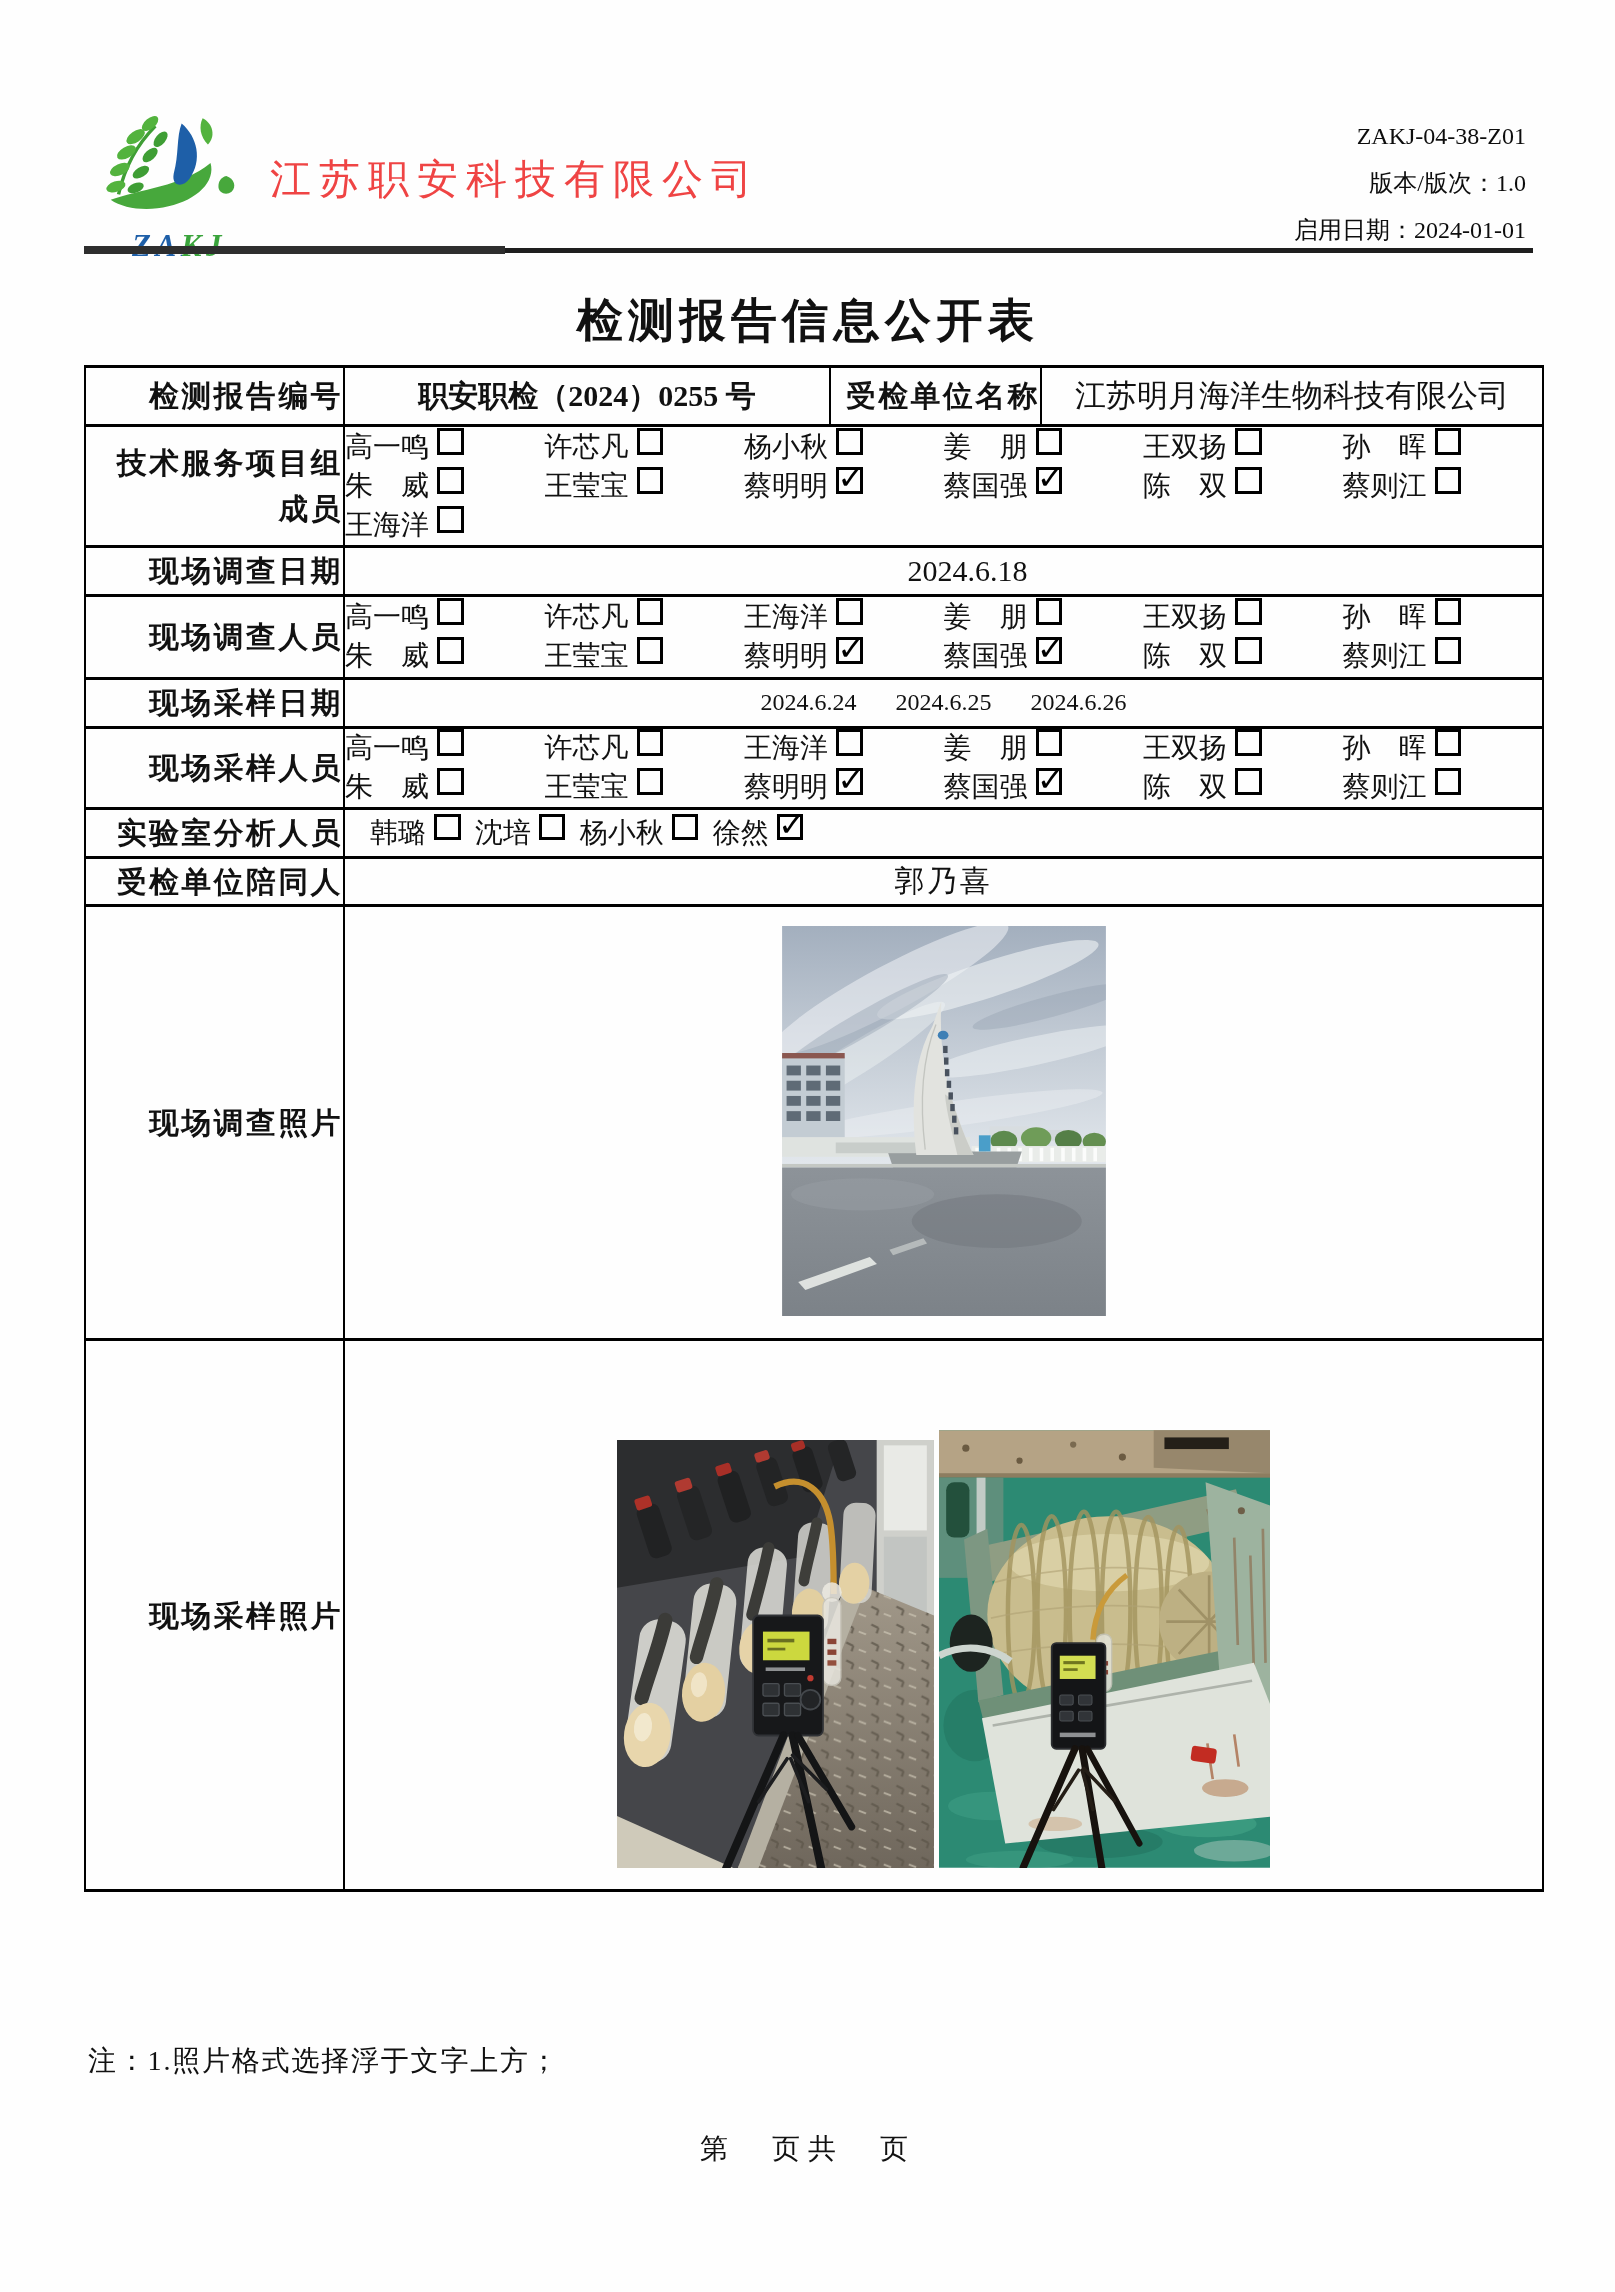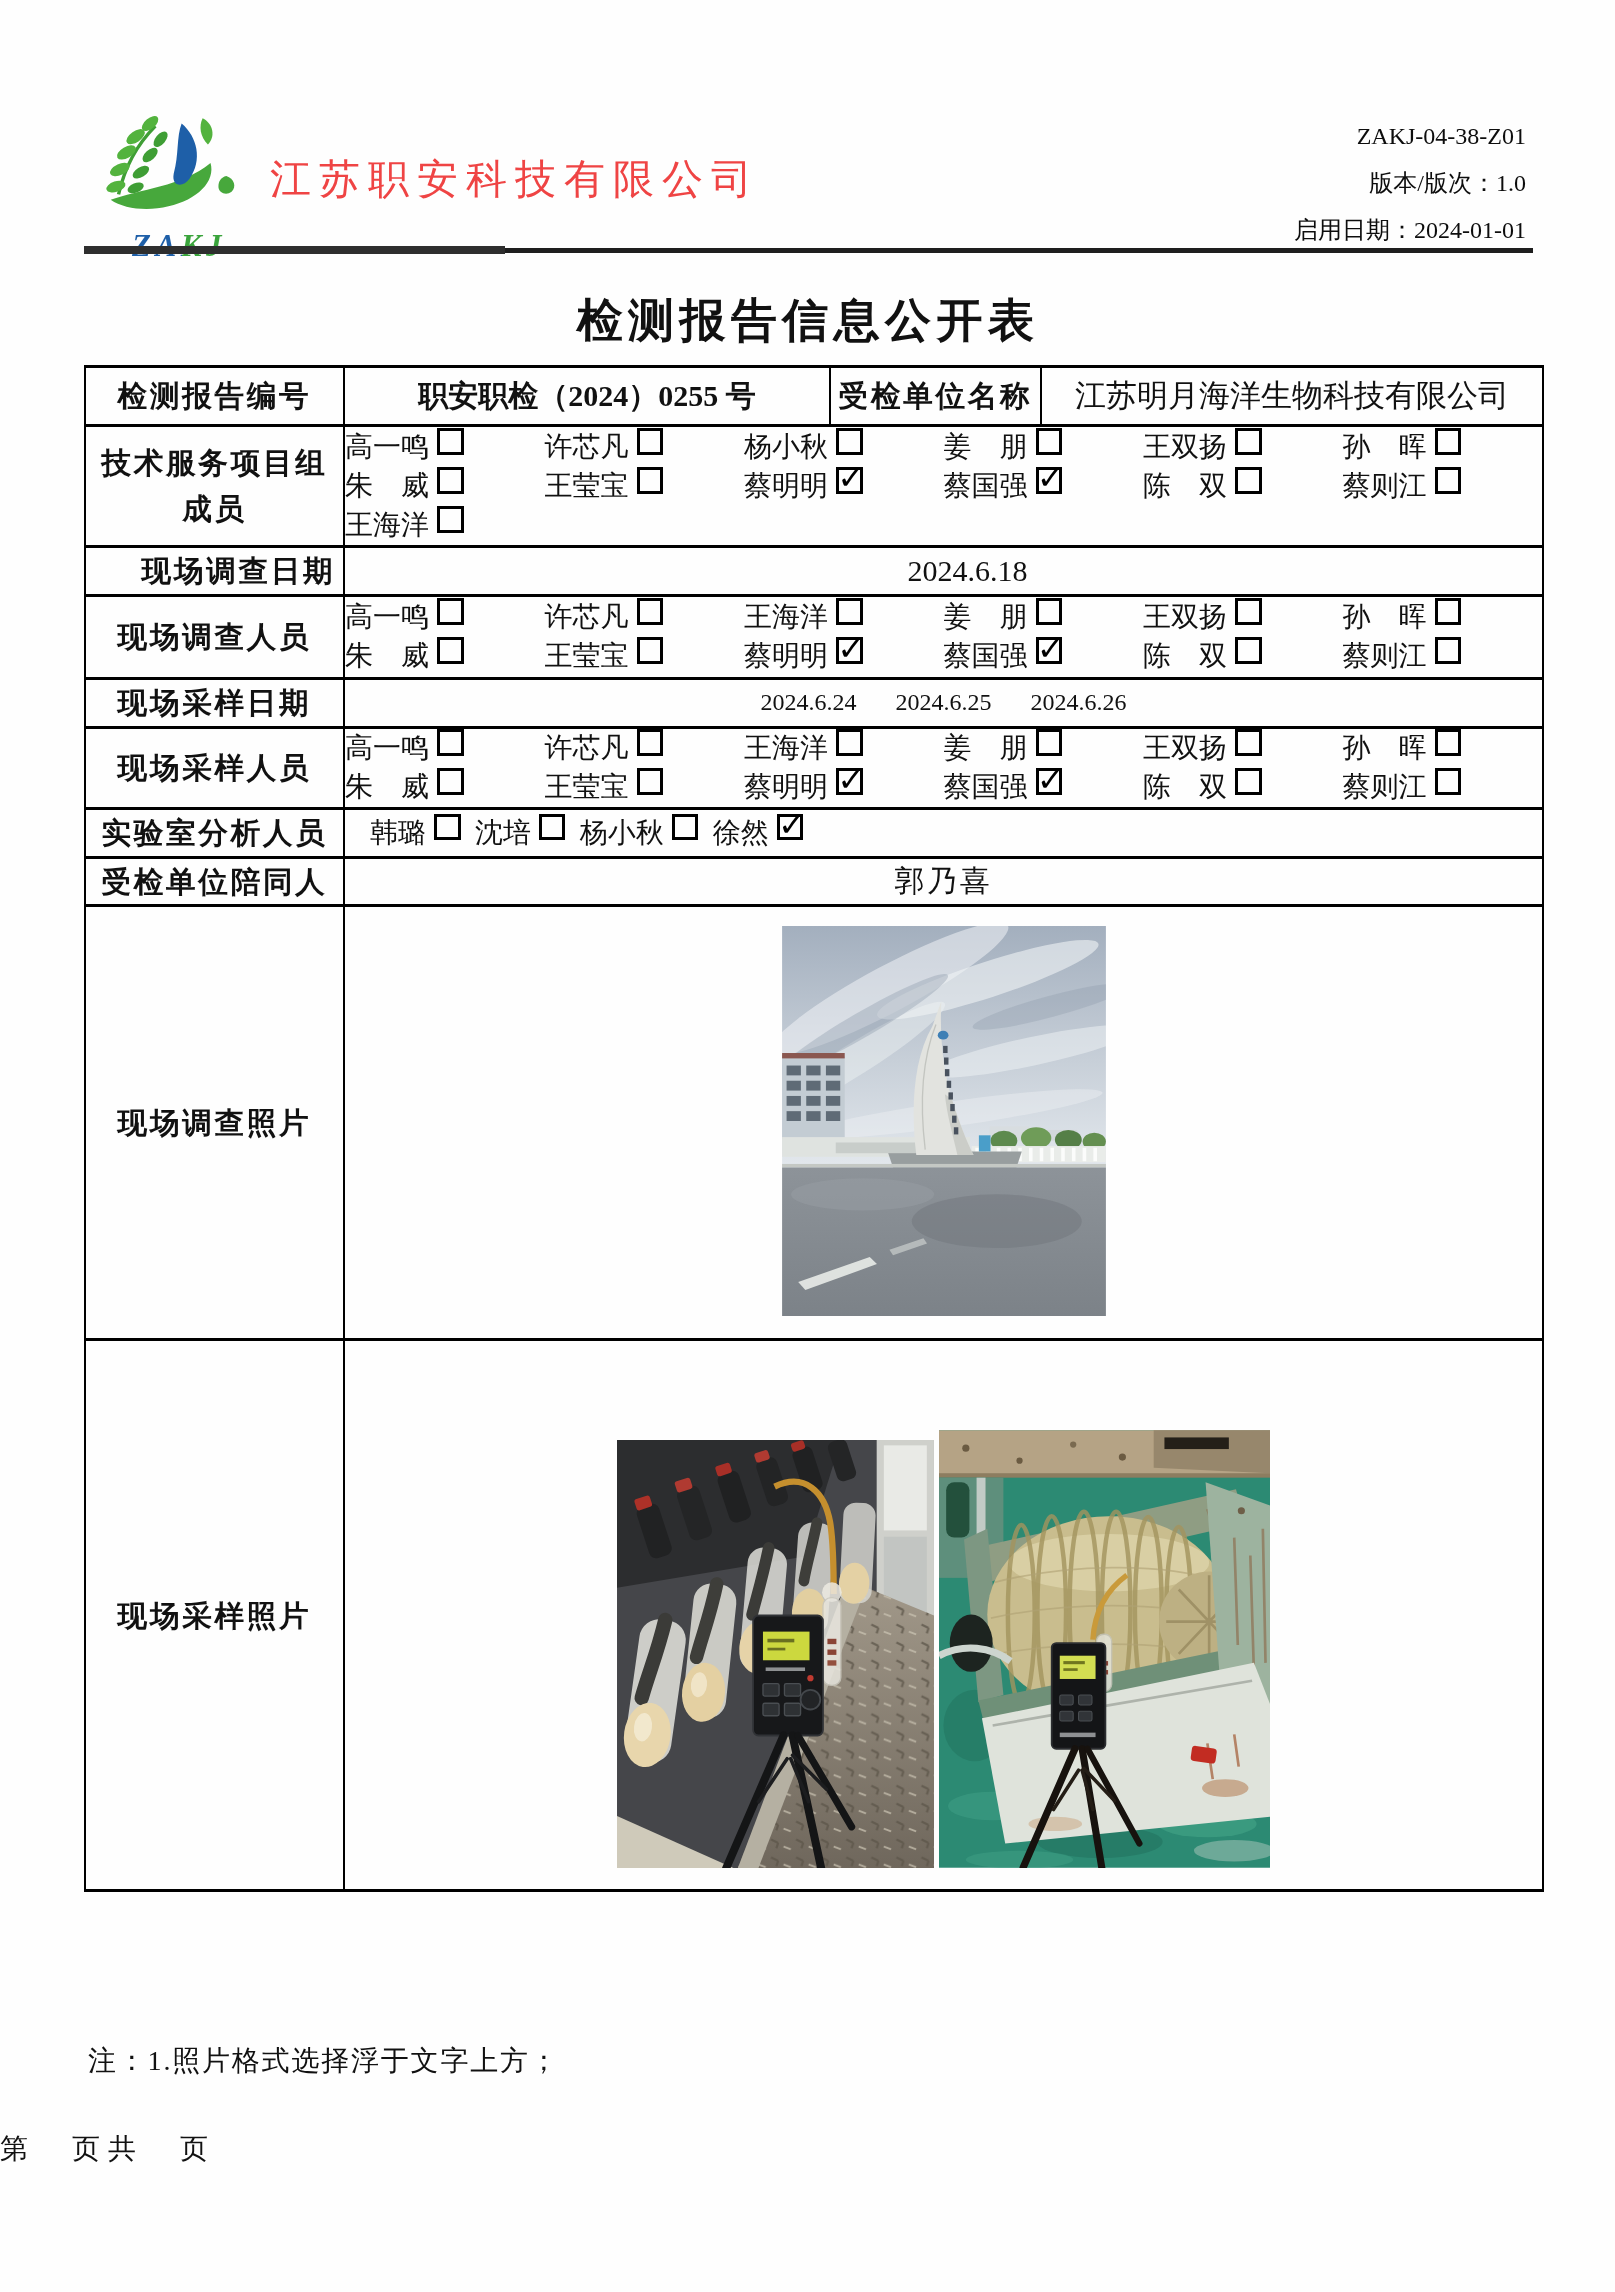--- a/index.html
+++ b/index.html
@@ -48,21 +48,21 @@
   tr.r3  td { height:118px; }
   tr.r4  td { height:38px;padding-left:48px;  }
   tr.r5  td { height:80px;  }
   tr.r6  td { height:38px;  }
   tr.r7  td { height:78px;  }
   tr.r8  td { height:39px;  }
   tr.r9  td { height:40px;  }
   tr.r10 td { height:431px; }
   tr.r11 td { height:548px; }
   .cell-label {
-    text-align:center; font-weight:700; font-size:29.6px; letter-spacing:2.7px;
+    text-align:right; font-weight:700; font-size:29.6px; letter-spacing:2.7px;
     font-family:"Liberation Sans","DejaVu Sans",sans-serif;
   }
   .cell-label .inner { display:inline-block; max-width:244px; line-height:1.55; }
   .cell-value  { text-align:center; font-size:30px; }
   .v-bold      { font-weight:700; }
   .unit-name   { font-size:31px; letter-spacing:0px;margin-top:48px; }
   .addr-line   { line-height:54px; letter-spacing:1.8px; }
   .contact-val { font-size:34px; font-weight:700; letter-spacing:4.5px; }
   .escort-val  { font-size:30px; letter-spacing:2.7px; }
   .names-cell  { padding:1.8px 9px 1.8px 12.5px; }
@@ -80,21 +80,21 @@
   .lab-row   { display:flex; gap:14.3px; align-items:center; padding-left:25px; height:100%; }
   .dates-row { display:flex; gap:39px; justify-content:center; font-size:24px; }
   .photo-cell { text-align:center; }
   .photo-frame { display:inline-block; line-height:0; }
   .photos-pair {
     display:flex; justify-content:center; align-items:flex-end; gap:5.4px;
     height:541px; box-sizing:border-box; padding-bottom:18px;
   }
   
   .note      { position:absolute; left:88px; top:2042px; font-size:28px; letter-spacing:1.8px; }
-  .page-line { position:absolute; left:0; top:2130px; width:100%; font-size:28px; letter-spacing:8px; }
+  .page-line { position:absolute; left:0; top:2130px; width:100%; text-align:center; font-size:28px; letter-spacing:8px; }
 </style>
 </head>
 <body>
 
 <div class="page">
 
   <div class="logo-wrap">
     <svg class="logo-svg" viewBox="0 0 120 86">
 
       <path d="M8 66 C 30 58 62 56 84 38 C 88 52 74 66 52 71 C 36 75 18 73 8 66 Z" fill="#47a83c"></path>

